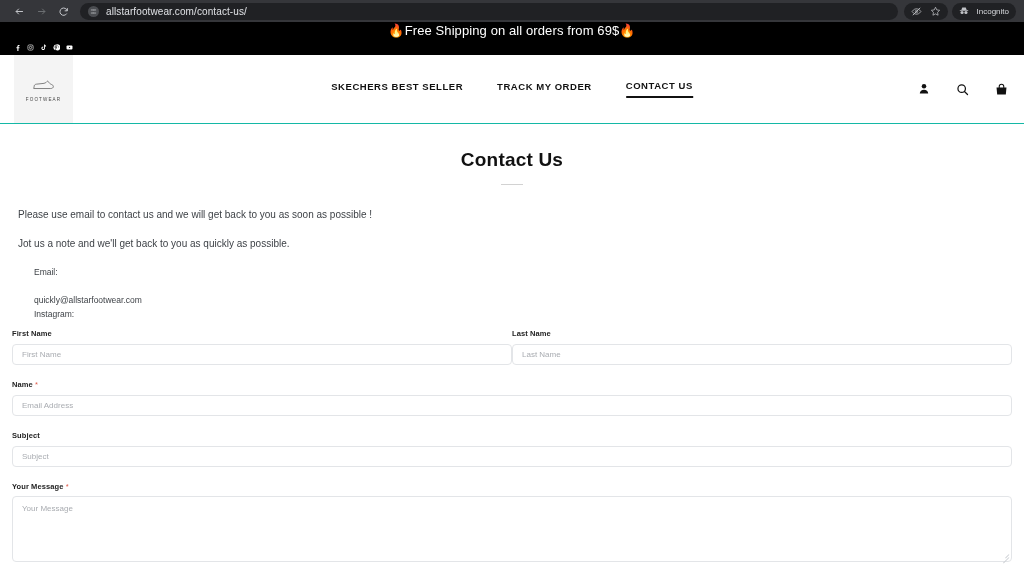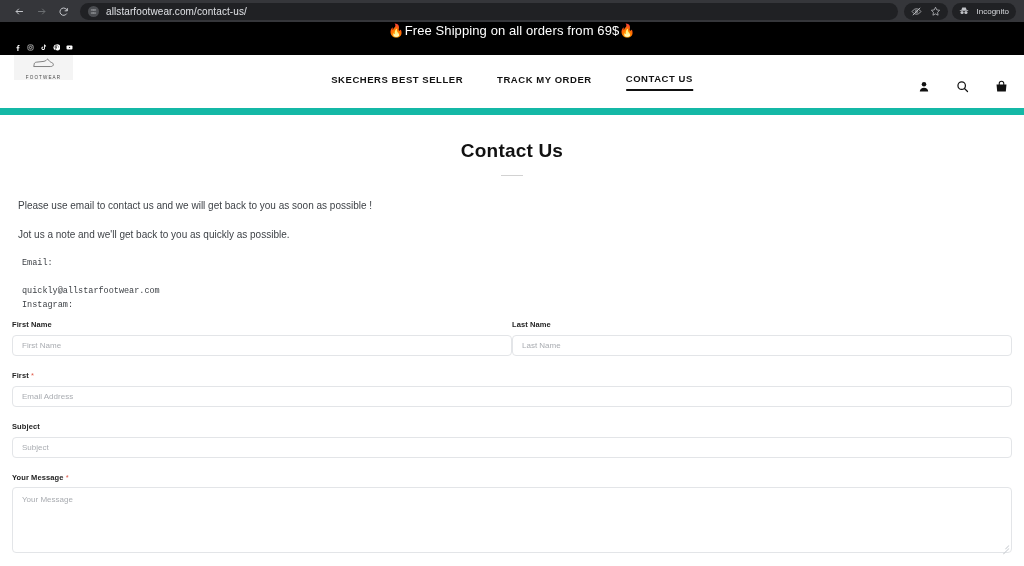--- a/index.html
+++ b/index.html
@@ -95,27 +95,26 @@
   }
   .social-ico {
     color: #ffffff;
     display: flex;
     align-items: center;
     justify-content: center;
   }
 
   
   .site-header {
-    height: 60px;
+    height: 69px;
     background: #ffffff;
-    border-bottom: 7px solid #14b8a6;
+    border-bottom: 1px solid #14b8a6;
     display: flex;
     align-items: stretch;
     position: relative;
-    flex-direction: column;
   }
   .logo-box {
     width: 59px;
     background: #f4f4f4;
     display: flex;
     flex-direction: column;
     align-items: center;
     justify-content: center;
     gap: 2px;
     margin-left: 14px;
@@ -179,21 +178,21 @@
     margin: 13px auto 0 auto;
   }
 
   .intro { margin-top: 24px; }
   .intro p {
     margin: 0 0 17px 6px;
     font-size: 10px;
     color: #3e4247;
     line-height: 1.2;
   }
-  .contact-lines { margin: 0 0 0 10px; font-family: Liberation Mono, monospace; }
+  .contact-lines { margin: 0 0 0 22px; }
   .contact-lines p {
     margin: 0 0 4px 0;
     font-size: 8.5px;
     color: #3e4247;
     line-height: 1.25;
   }
   .contact-lines p.gap { margin-bottom: 17px; }
 
   
   .form { margin-top: 9px; }
@@ -426,21 +425,21 @@
         <label class="f-label">First Name</label>
         <input class="f-input" type="text" placeholder="First Name" value="" style="">
       </div>
       <div class="field half">
         <label class="f-label">Last Name</label>
         <input class="f-input" type="text" placeholder="Last Name" value="" style="">
       </div>
     </div>
 
     <div class="field full">
-      <label class="f-label"><span>First</span> <span class="req">*</span></label>
+      <label class="f-label"><span>Name</span> <span class="req">*</span></label>
       <input class="f-input" type="email" placeholder="Email Address" value="" style="">
     </div>
 
     <div class="field full">
       <label class="f-label">Subject</label>
       <input class="f-input" type="text" placeholder="Subject" value="" style="">
     </div>
 
     <div class="field full">
       <label class="f-label"><span>Your Message</span> <span class="req">*</span></label>

